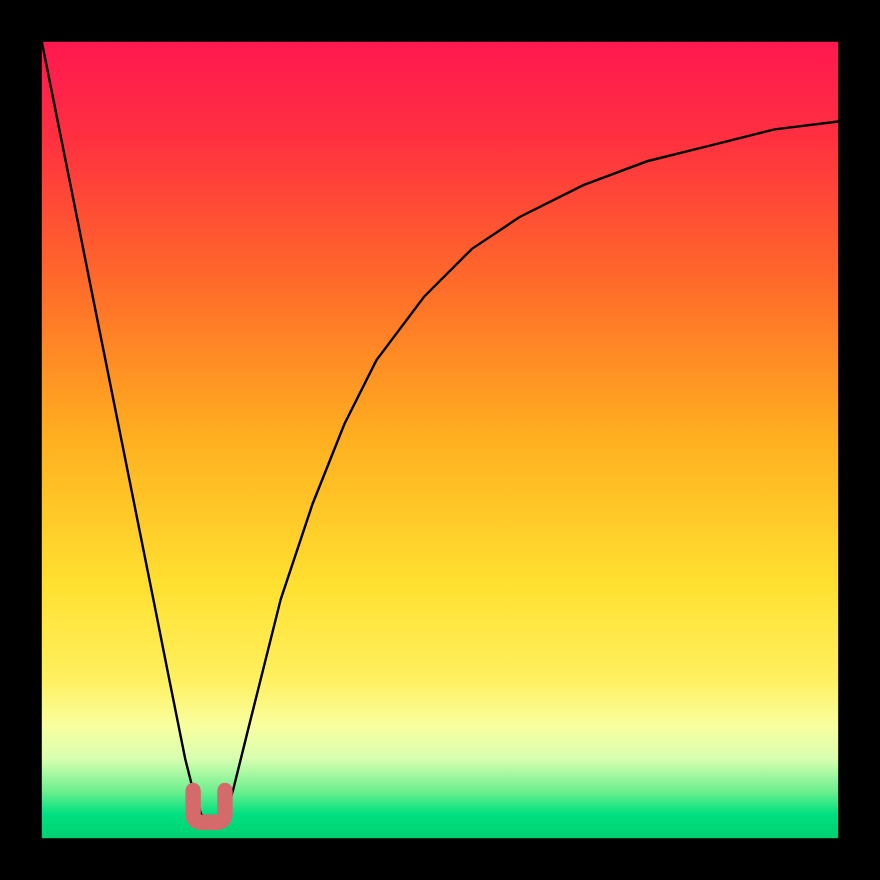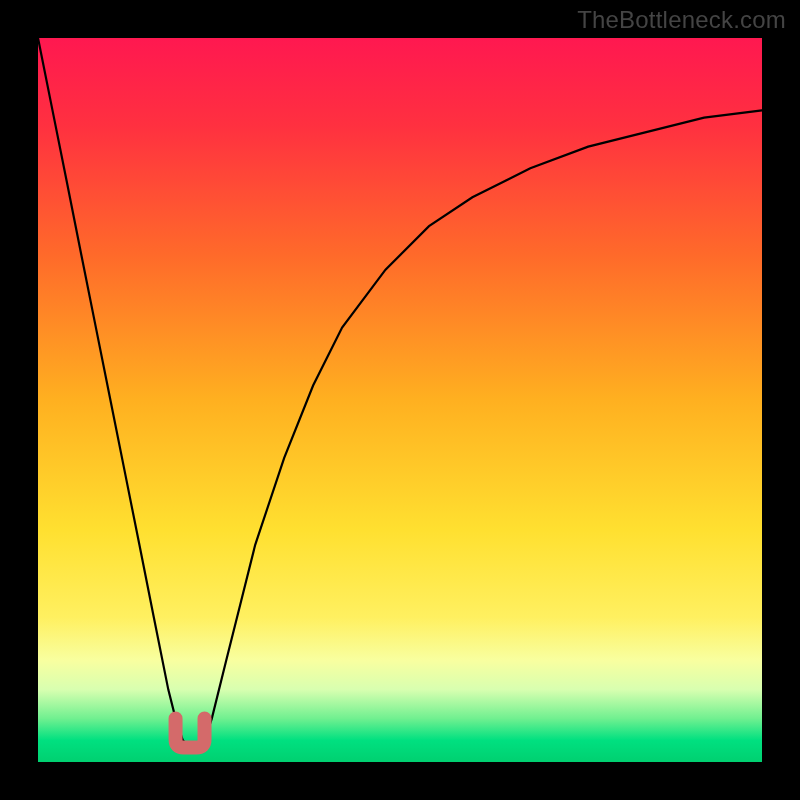--- a/index.html
+++ b/index.html
@@ -43,21 +43,20 @@
     left: 0;
     width: 724px;
     height: 724px;
     overflow: visible;
   }
 </style>
 </head>
 <body>
 
 <div class="frame">
-  <div class="watermark">TheBottleneck.com</div>
 
   <div class="plot" id="plot" style="background: linear-gradient(rgb(255, 24, 80) 0%, rgb(255, 48, 64) 12%, rgb(255, 106, 42) 30%, rgb(255, 176, 32) 50%, rgb(255, 224, 48) 68%, rgb(255, 240, 96) 80%, rgb(248, 255, 160) 86%, rgb(216, 255, 176) 90%, rgb(112, 240, 144) 94%, rgb(0, 224, 128) 97%, rgb(0, 208, 112) 100%);">
     <svg class="curve" viewBox="0 0 724 724" preserveAspectRatio="none">
       <path id="curvePath" fill="none" stroke-width="2.2" stroke-linecap="round" d="M0.0 0.0 L14.5 72.4 L29.0 144.8 L43.4 217.2 L57.9 289.6 L72.4 362.0 L86.9 434.4 L101.4 506.8 L115.8 579.2 L130.3 651.6 L137.6 680.6 L144.8 702.3 L152.0 709.5 L159.3 709.5 L166.5 702.3 L173.8 680.6 L188.2 622.6 L202.7 564.7 L217.2 506.8 L246.2 419.9 L275.1 347.5 L304.1 289.6 L347.5 231.7 L391.0 188.2 L434.4 159.3 L492.3 130.3 L550.2 108.6 L608.2 94.1 L666.1 79.6 L724.0 72.4" stroke="#000000"></path>
       <path id="markerPath" fill="none" stroke-width="14" stroke-linecap="round" stroke-linejoin="round" d="M137.56 680.56 L137.56 701.52 Q137.56 709.52 145.56 709.52 L158.52 709.52 Q166.52 709.52 166.52 701.52 L166.52 680.56" stroke="#d46a6a"></path>
     </svg>
   </div>
 </div>
 
 </body></html>

